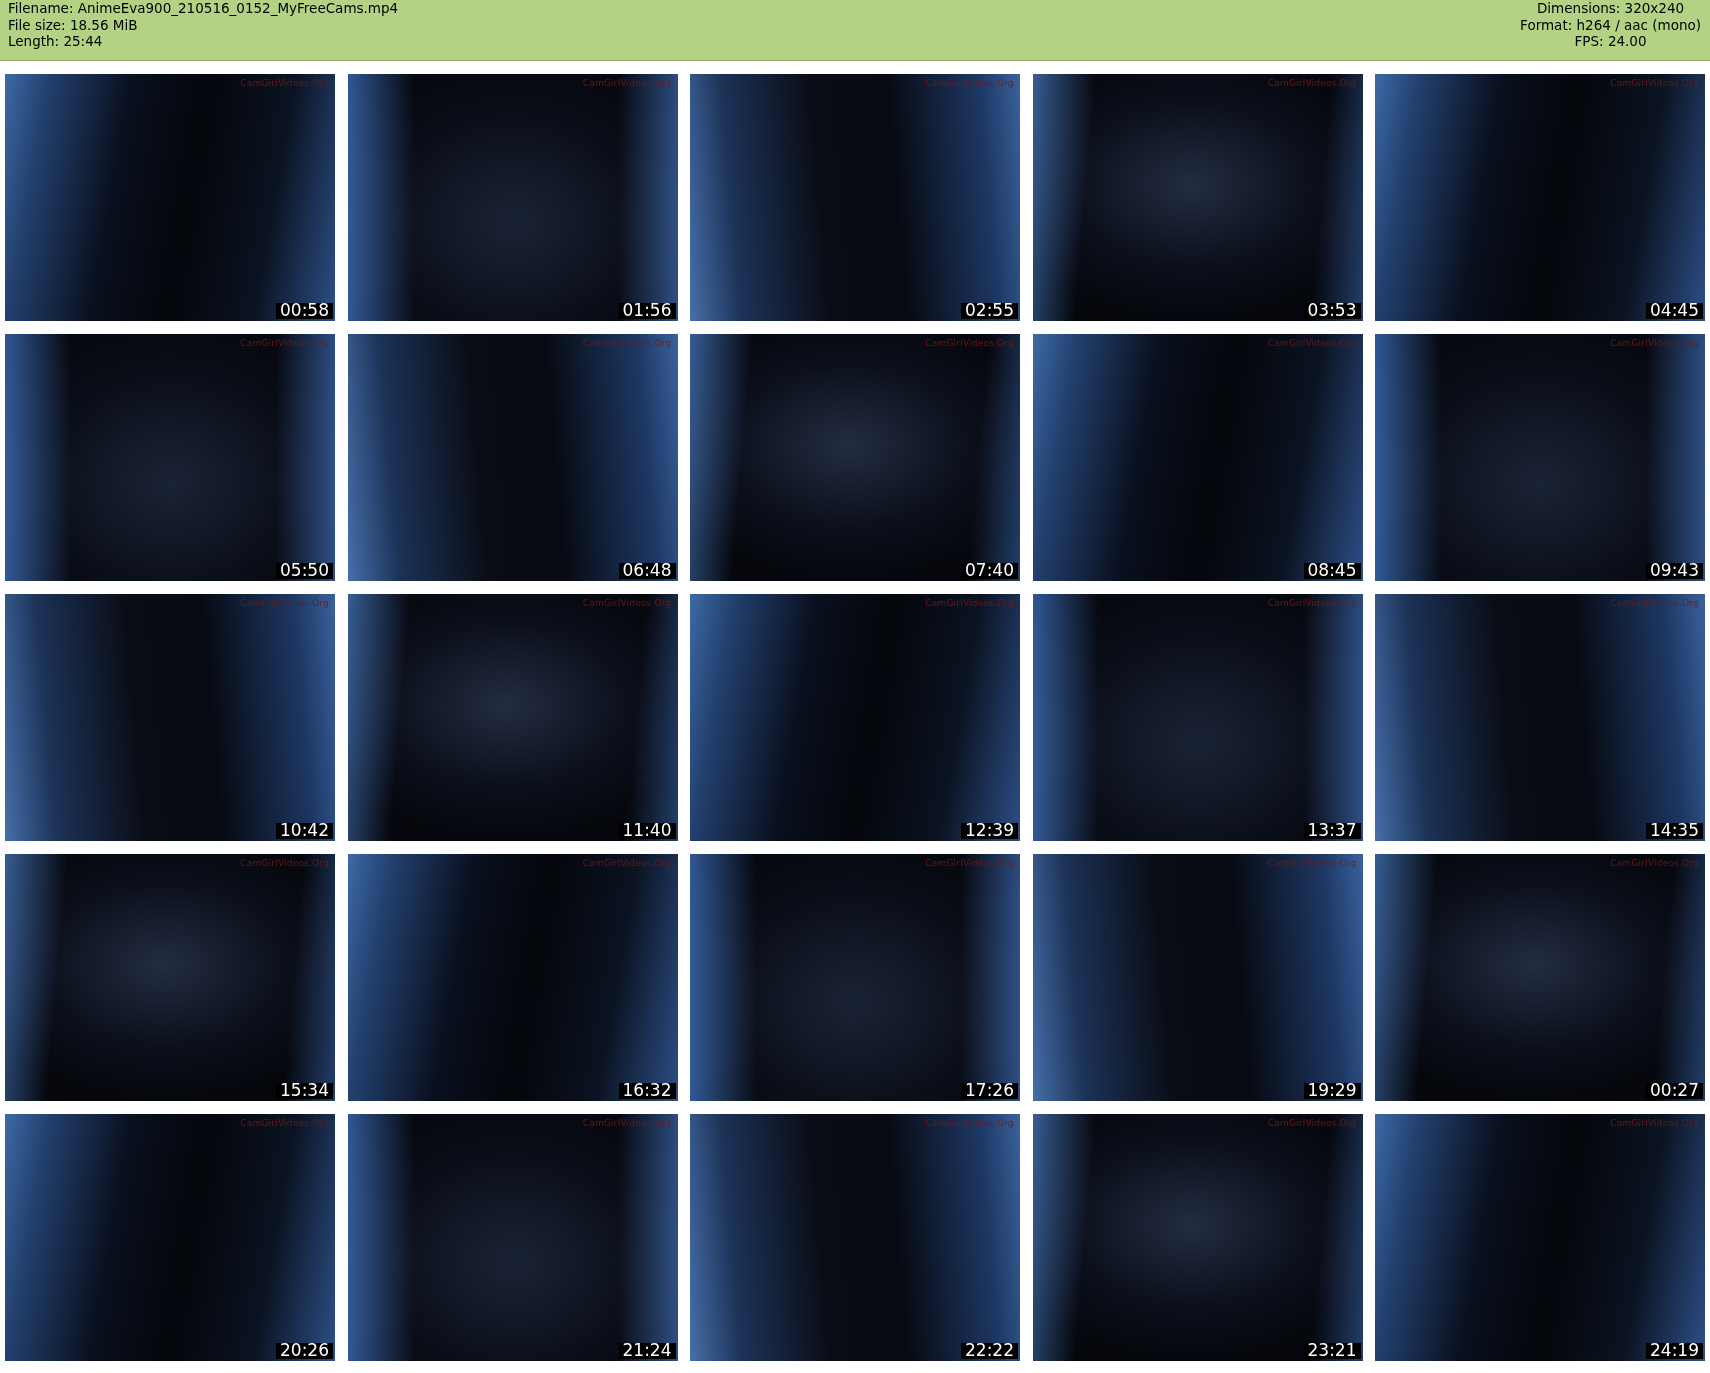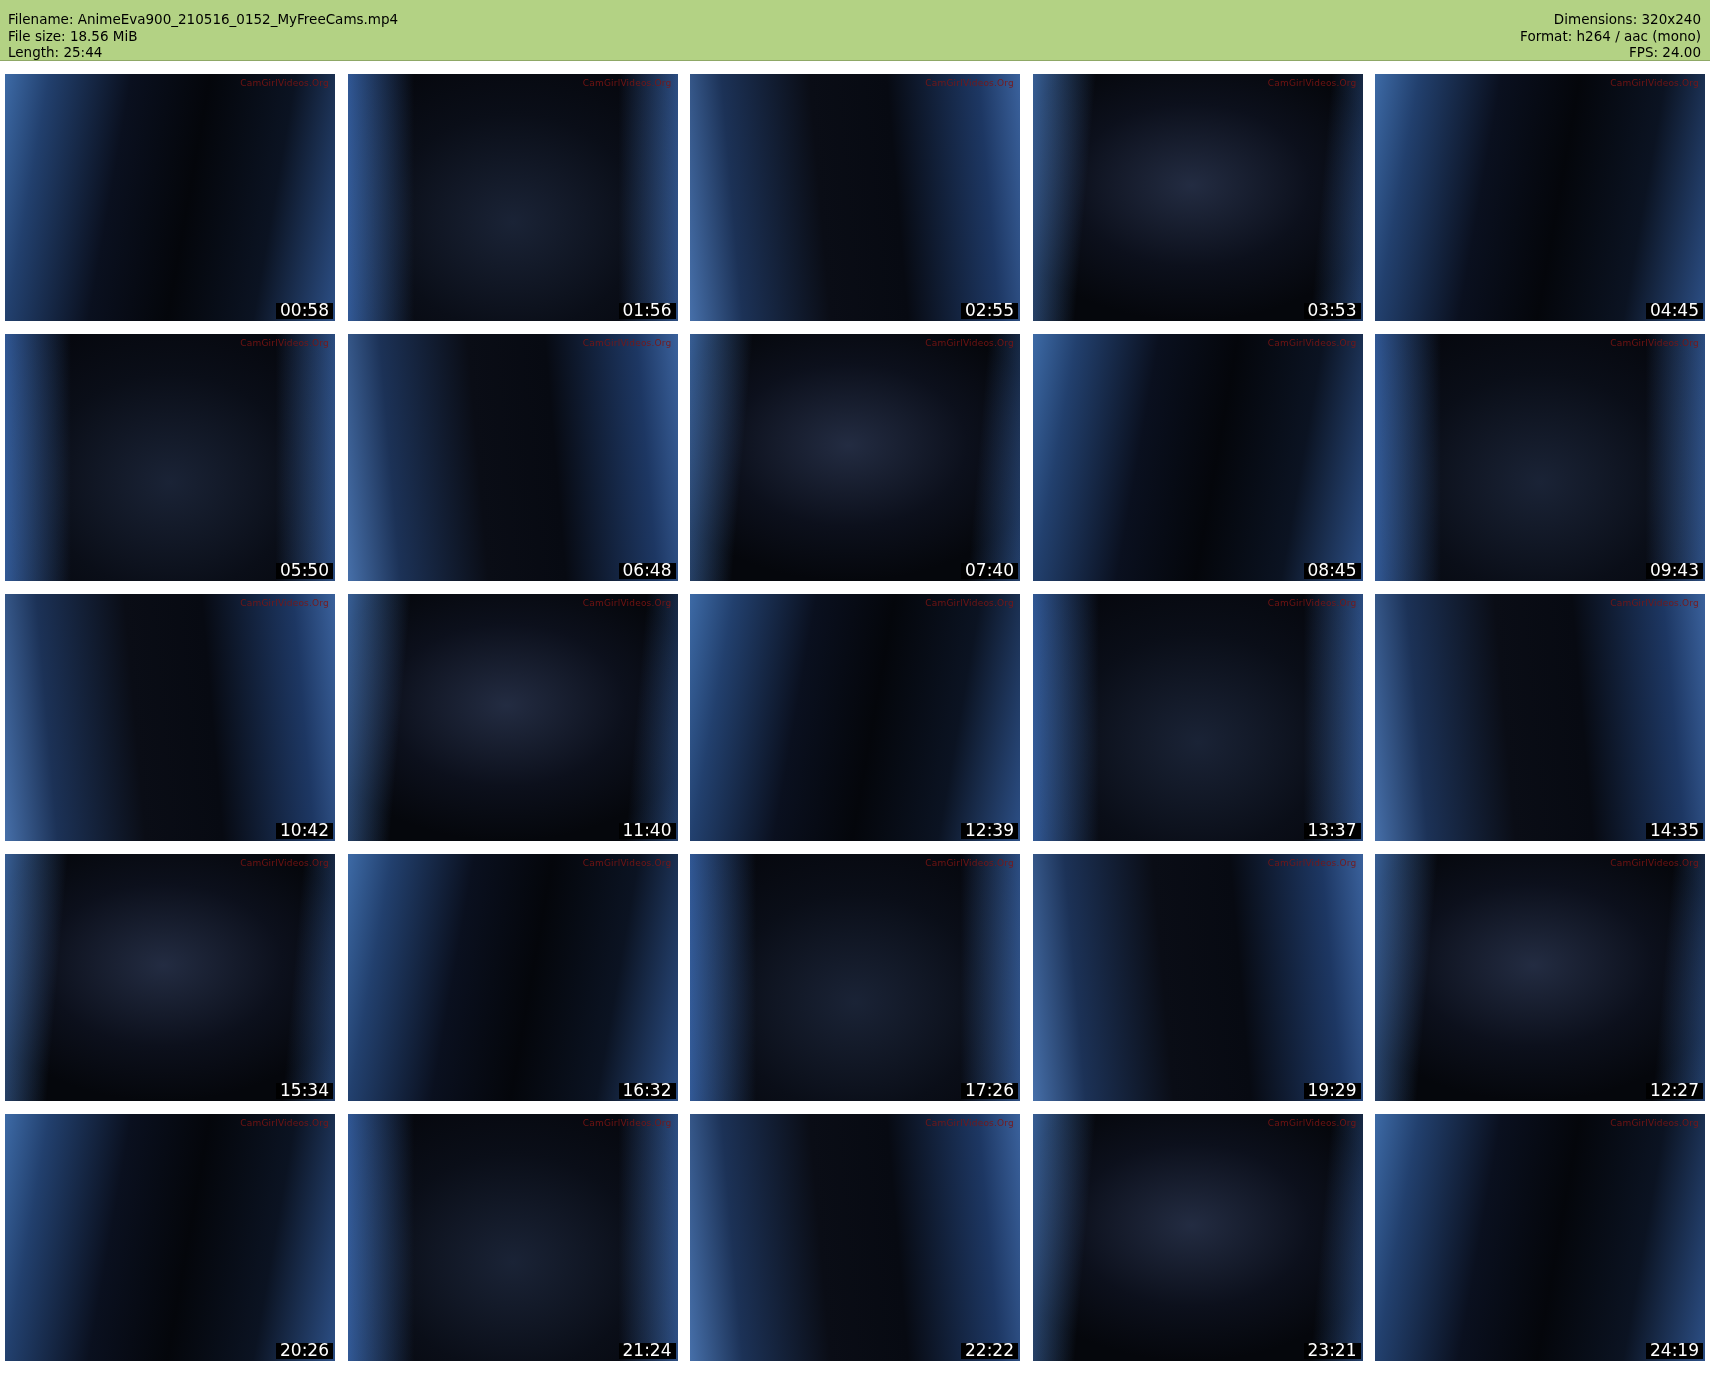--- a/index.html
+++ b/index.html
@@ -15,27 +15,27 @@
   
   .header {
     box-sizing: border-box;
     width: 1710px;
     height: 61px;
     background: var(--header-bg, #b3d284);
     border-bottom: 1px solid #8fa866;
     display: flex;
     justify-content: space-between;
     align-items: flex-start;
-    padding: 11px 9px 0 8px;
+    padding: 0 9px 0 8px;
     color: #000000;
     font-size: 13.5px;
     line-height: 16.5px;
   }
   .header .meta-left  { text-align: left; }
-  .header .meta-right { text-align: right; }
+  .header .meta-right { text-align: center; }
   .header div span { display: block; white-space: nowrap; }
 
   
   .grid {
     box-sizing: border-box;
     width: 1710px;
     padding: 13px 5px 12px 5px;
     display: grid;
     grid-template-columns: repeat(5, 330px);
     grid-auto-rows: 247px;
@@ -172,21 +172,21 @@
     <div class="thumb v1">
     <span class="watermark">CamGirlVideos.Org</span>
     <span class="ts-badge">17:26</span>
   </div>
     <div class="thumb v2">
     <span class="watermark">CamGirlVideos.Org</span>
     <span class="ts-badge">19:29</span>
   </div>
     <div class="thumb v3">
     <span class="watermark">CamGirlVideos.Org</span>
-    <span class="ts-badge">12:27</span>
+    <span class="ts-badge">00:27</span>
   </div>
     <div class="thumb v0">
     <span class="watermark">CamGirlVideos.Org</span>
     <span class="ts-badge">20:26</span>
   </div>
     <div class="thumb v1">
     <span class="watermark">CamGirlVideos.Org</span>
     <span class="ts-badge">21:24</span>
   </div>
     <div class="thumb v2">

